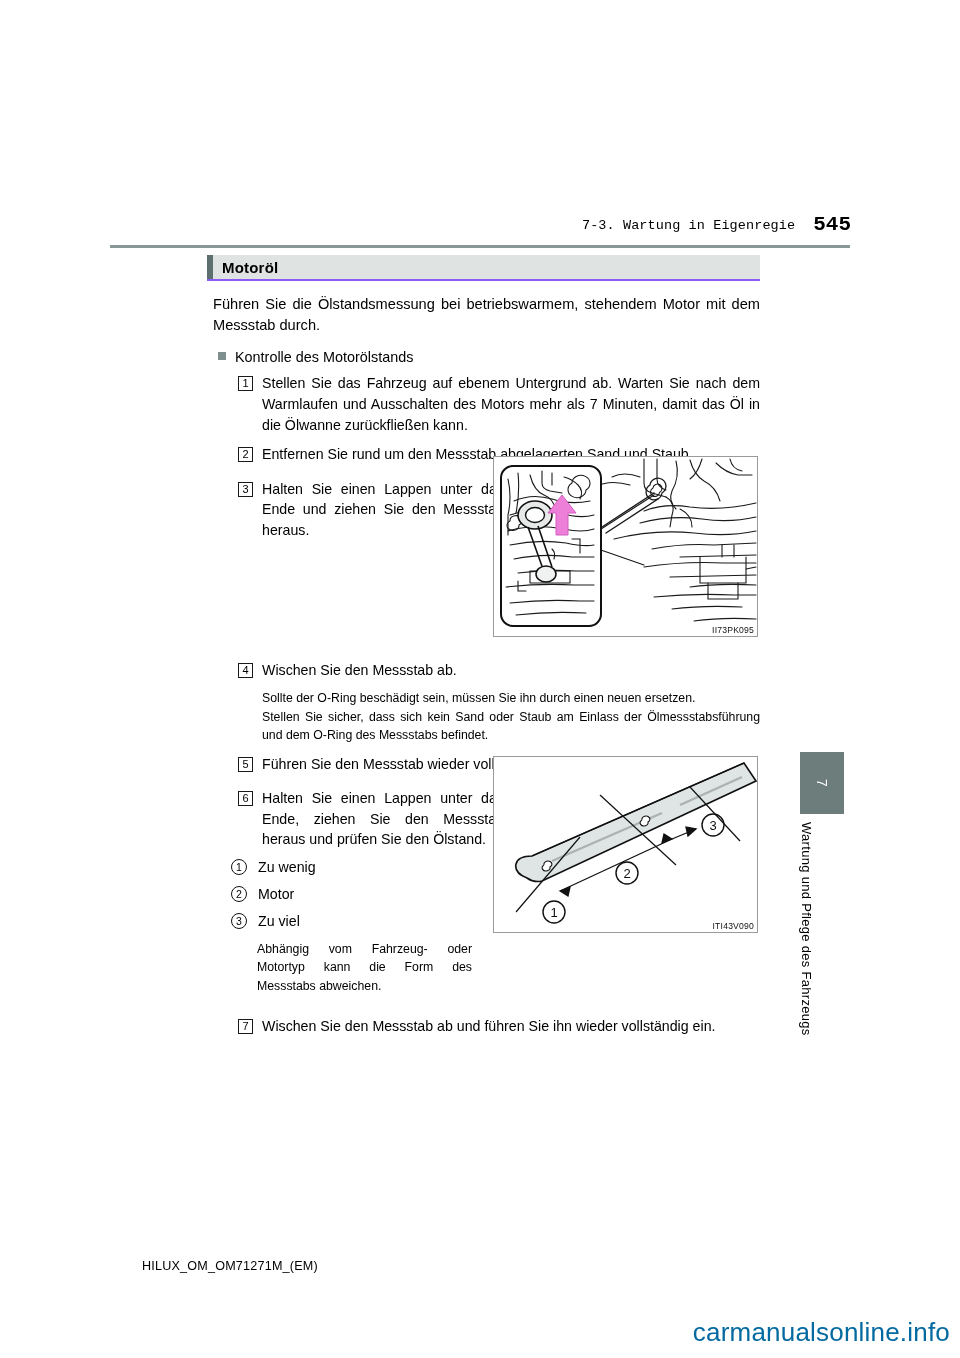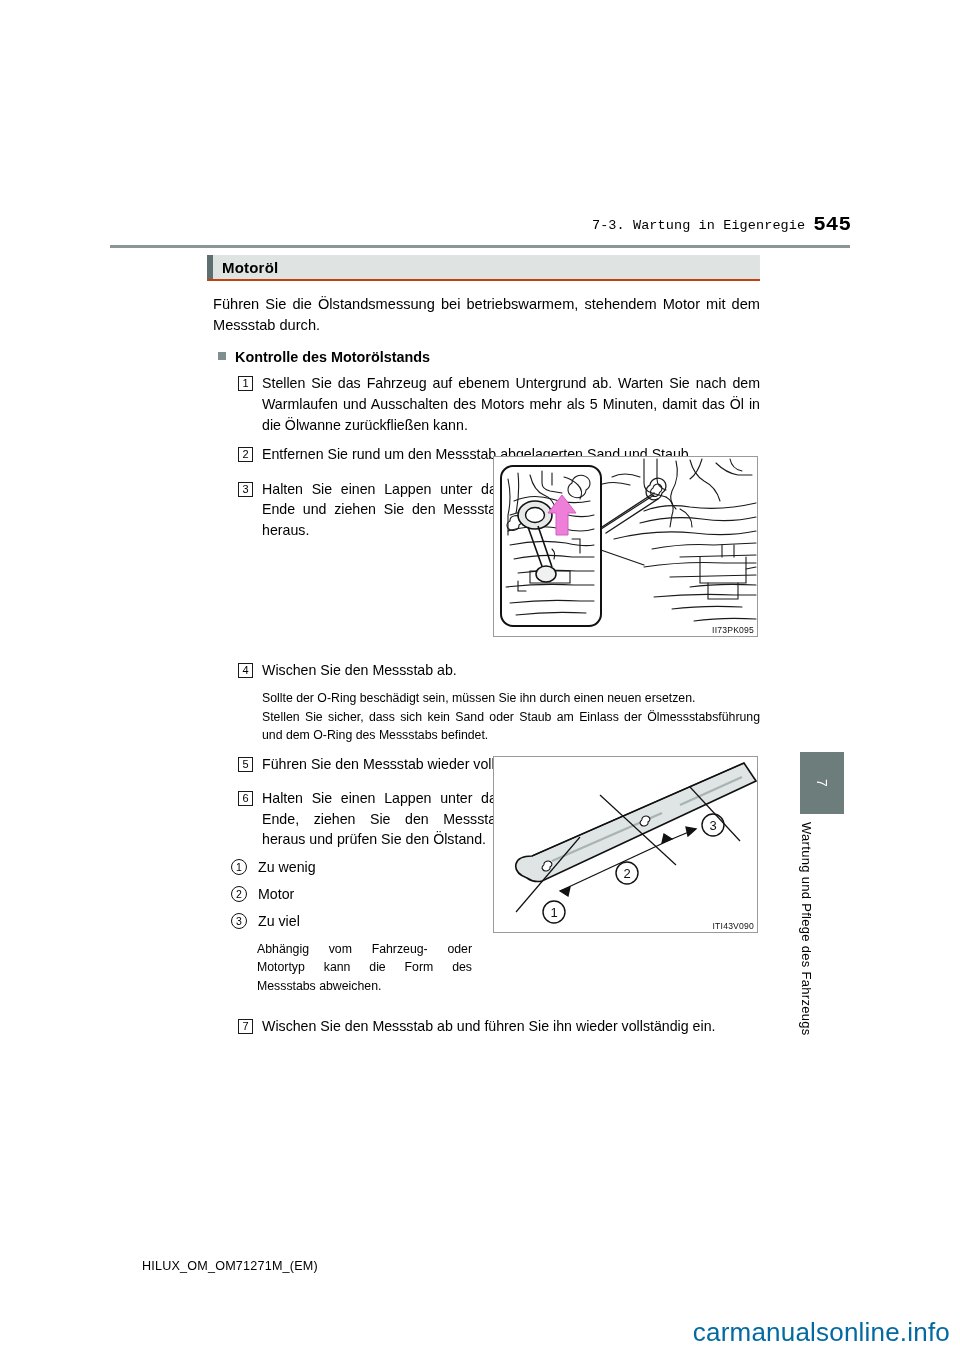--- a/index.html
+++ b/index.html
@@ -27,21 +27,21 @@
     font-family: Liberation Mono, monospace;
   }
   .header-section {
     font-size: 13.5px;
     letter-spacing: 0.1px;
     margin-bottom: 2px;
   }
   .header-pageno {
     font-size: 21px;
     font-weight: bold;
-    margin-left: 8px;
+    margin-left: 18px;
     line-height: 1;
   }
   .header-rule {
     position: absolute;
     left: 110px; top: 245px;
     width: 740px; height: 3px;
     background: #8a9796;
   }
 
   
@@ -50,21 +50,21 @@
     left: 207px; top: 255px;
     width: 553px;
   }
 
   
   .section-bar {
     display: flex;
     align-items: stretch;
     height: 26px;
     background: #dfe4e3;
-    border-bottom: 2px solid #c2410c;
+    border-bottom: 2px solid #8b5cf6;
     margin-bottom: 13px;
   }
   .section-bar-accent {
     width: 6px;
     background: #5d6f6e;
     flex: 0 0 6px;
   }
   .section-bar-title {
     font-size: 15px;
     font-weight: bold;
@@ -79,21 +79,21 @@
     text-align: justify;
     margin: 0 0 14px 6px;
   }
 
   
   .bullet-head {
     display: flex;
     align-items: baseline;
     margin: 0 0 8px 11px;
     font-size: 14.4px;
-    font-weight: bold;
+    font-weight: normal;
   }
   .sq-bullet {
     width: 8px; height: 8px;
     background: #7f8f8e;
     flex: 0 0 8px;
     margin-right: 9px;
     position: relative;
     top: -2px;
   }
 
@@ -236,21 +236,21 @@
 
   <p class="intro">Führen Sie die Ölstandsmessung bei betriebswarmem, stehendem Motor mit dem Messstab durch.</p>
 
   <div class="bullet-head">
     <span class="sq-bullet"></span>
     <span>Kontrolle des Motorölstands</span>
   </div>
 
   <div class="step">
     <div class="step-num">1</div>
-    <div class="step-body">Stellen Sie das Fahrzeug auf ebenem Untergrund ab. Warten Sie nach dem Warmlaufen und Ausschalten des Motors mehr als 5 Minuten, damit das Öl in die Ölwanne zurückfließen kann.</div>
+    <div class="step-body">Stellen Sie das Fahrzeug auf ebenem Untergrund ab. Warten Sie nach dem Warmlaufen und Ausschalten des Motors mehr als 7 Minuten, damit das Öl in die Ölwanne zurückfließen kann.</div>
   </div>
 
   <div class="step">
     <div class="step-num">2</div>
     <div class="step-body">Entfernen Sie rund um den Messstab abgelagerten Sand und Staub.</div>
   </div>
 
   <div class="step" style="margin-top:14px;">
     <div class="step-num">3</div>
     <div class="step-body narrow">Halten Sie einen Lappen unter das Ende und ziehen Sie den Messstab heraus.</div>

